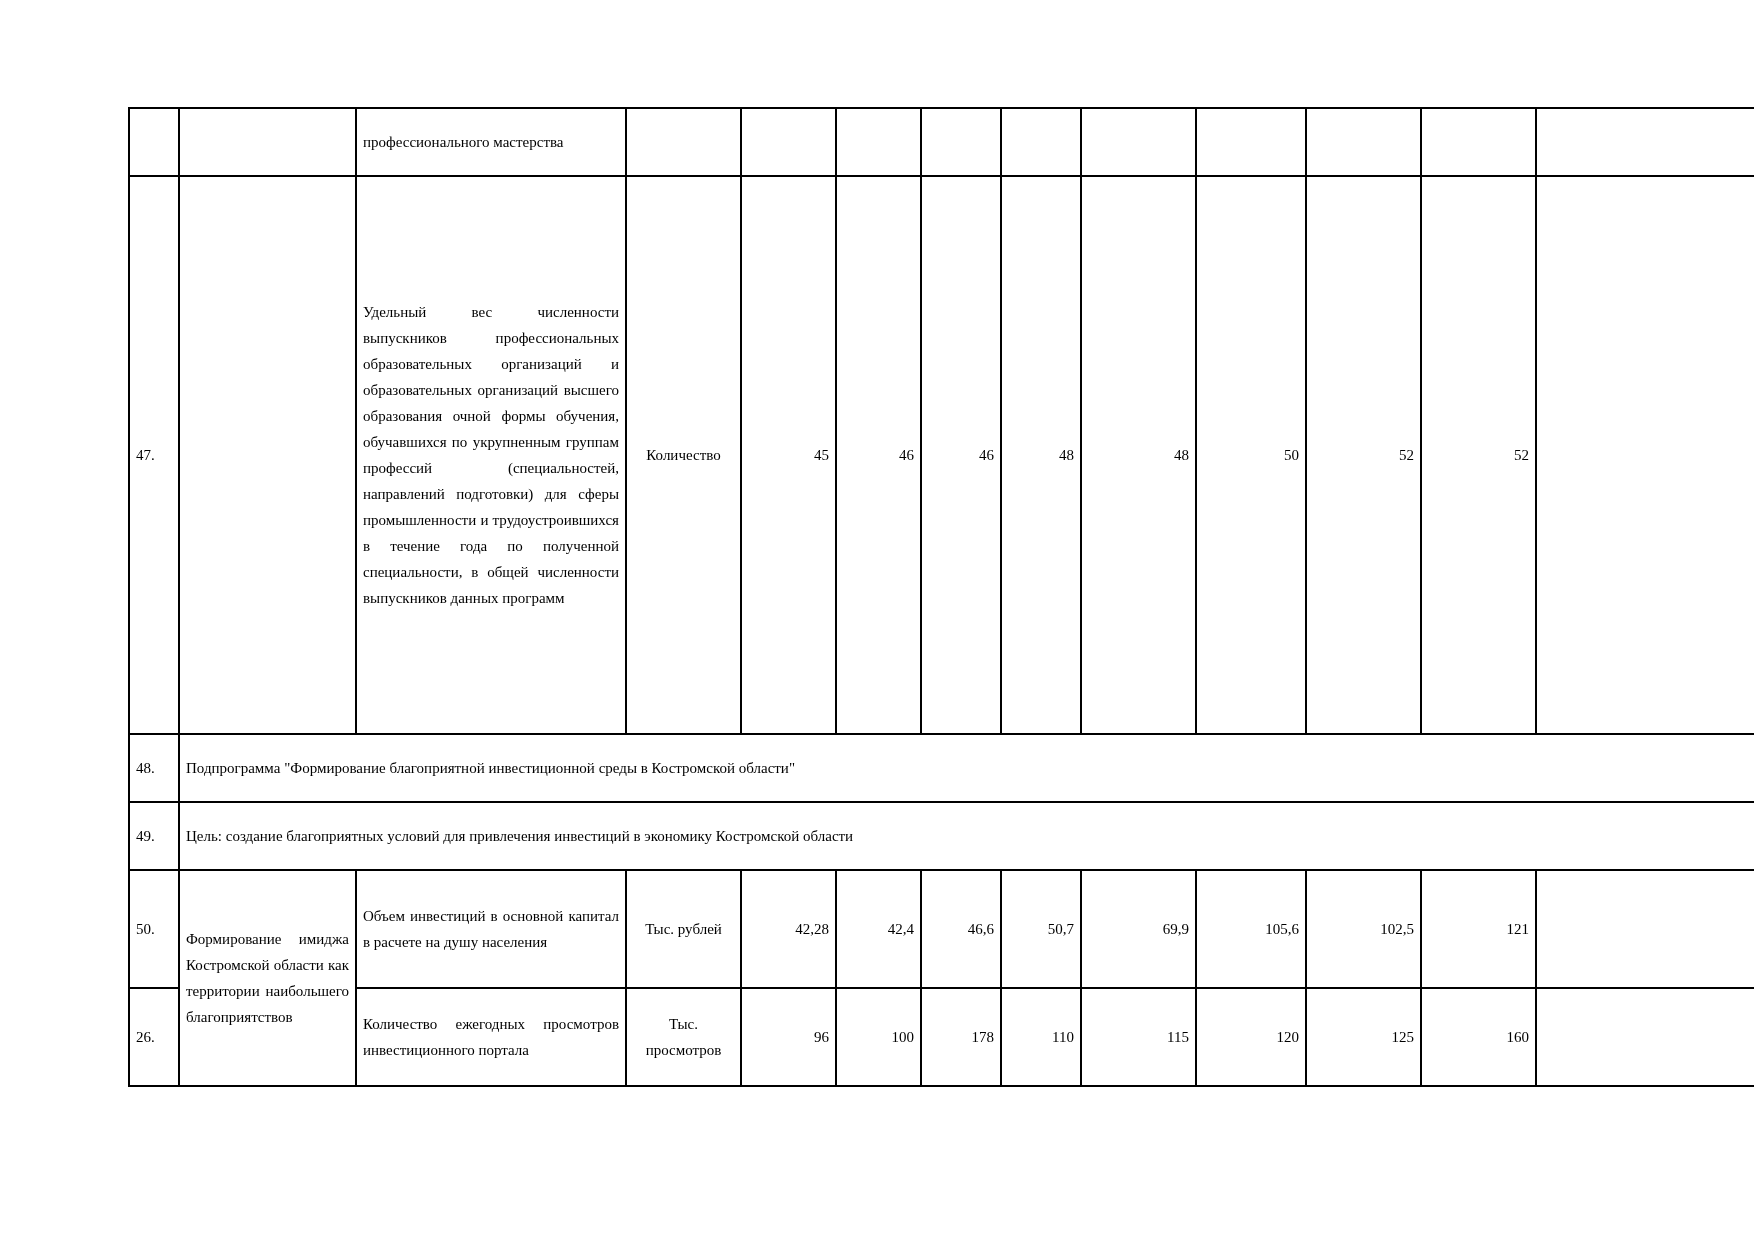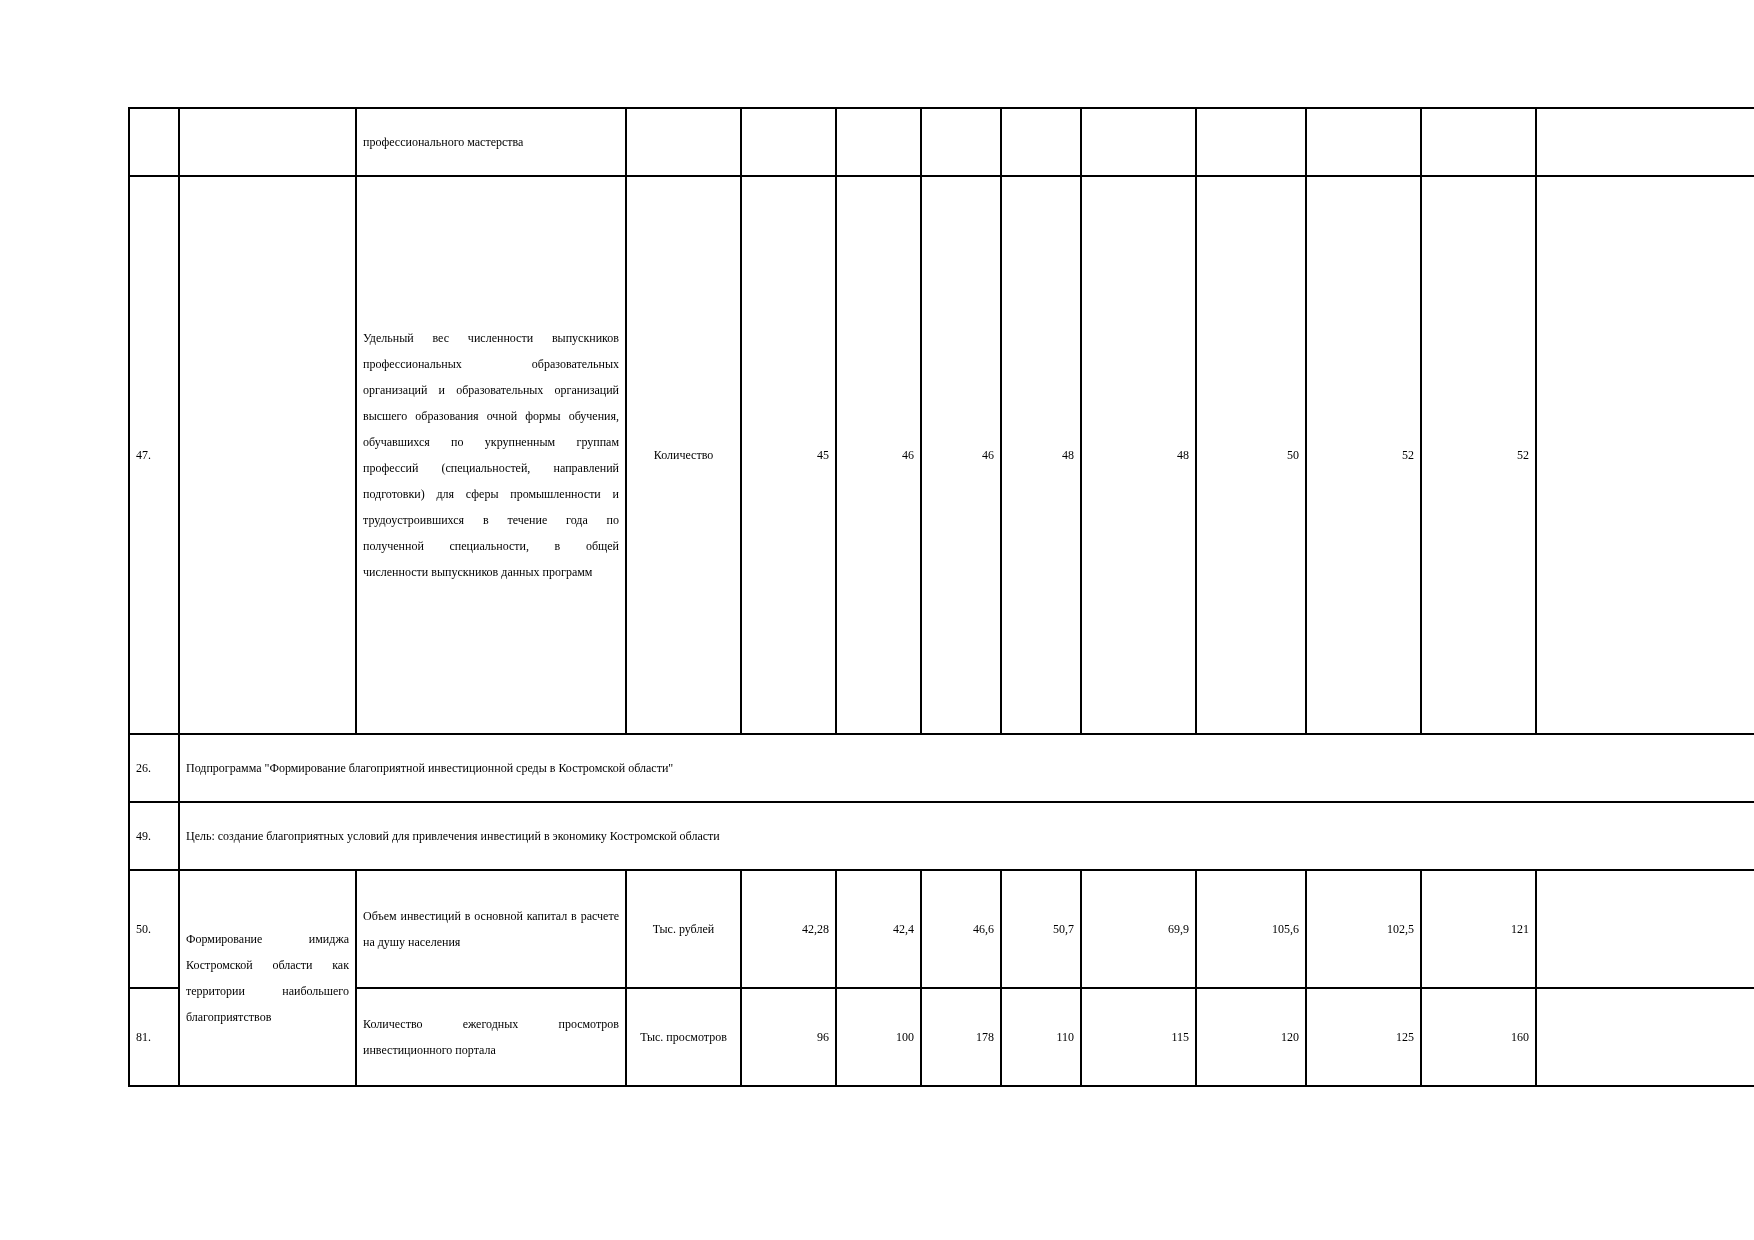--- a/index.html
+++ b/index.html
@@ -21,21 +21,21 @@
   table.tbl {
     position: absolute;
     left: 128px;
     top: 107px;
     width: 1637px;
     border-collapse: collapse;
     table-layout: fixed;
   }
   table.tbl td {
     border: 2px solid #000000;
-    font-size: 12px;
+    font-size: 15px;
     line-height: 26px;
     padding: 20px 6px;
     vertical-align: middle;
     overflow: hidden;
     word-spacing: normal;
   }
   td.num {
     text-align: left;
   }
   td.ind {
@@ -114,21 +114,21 @@
         <td class="val">46</td>
         <td class="val">48</td>
         <td class="val">48</td>
         <td class="val">50</td>
         <td class="val">52</td>
         <td class="val">52</td>
         <td class="cut"></td>
       </tr>
 
       <tr style="height:48px">
-        <td class="num">26.</td>
+        <td class="num">48.</td>
         <td class="spantext" colspan="12">Подпрограмма "Формирование благоприятной инвестиционной среды в Костромской области"</td>
       </tr>
 
       <tr style="height:44px">
         <td class="num">49.</td>
         <td class="spantext" colspan="12">Цель: создание благоприятных условий для привлечения инвестиций в экономику Костромской области</td>
       </tr>
 
       <tr style="height:118px">
         <td class="num">50.</td>
@@ -140,21 +140,21 @@
         <td class="val">46,6</td>
         <td class="val">50,7</td>
         <td class="val">69,9</td>
         <td class="val">105,6</td>
         <td class="val">102,5</td>
         <td class="val">121</td>
         <td class="cut"></td>
       </tr>
 
       <tr style="height:98px">
-        <td class="num">81.</td>
+        <td class="num">26.</td>
         <td class="ind">Количество ежегодных просмотров инвестиционного портала</td>
         <td class="unit">Тыс. просмотров</td>
         <td class="val">96</td>
         <td class="val">100</td>
         <td class="val">178</td>
         <td class="val">110</td>
         <td class="val">115</td>
         <td class="val">120</td>
         <td class="val">125</td>
         <td class="val">160</td>

